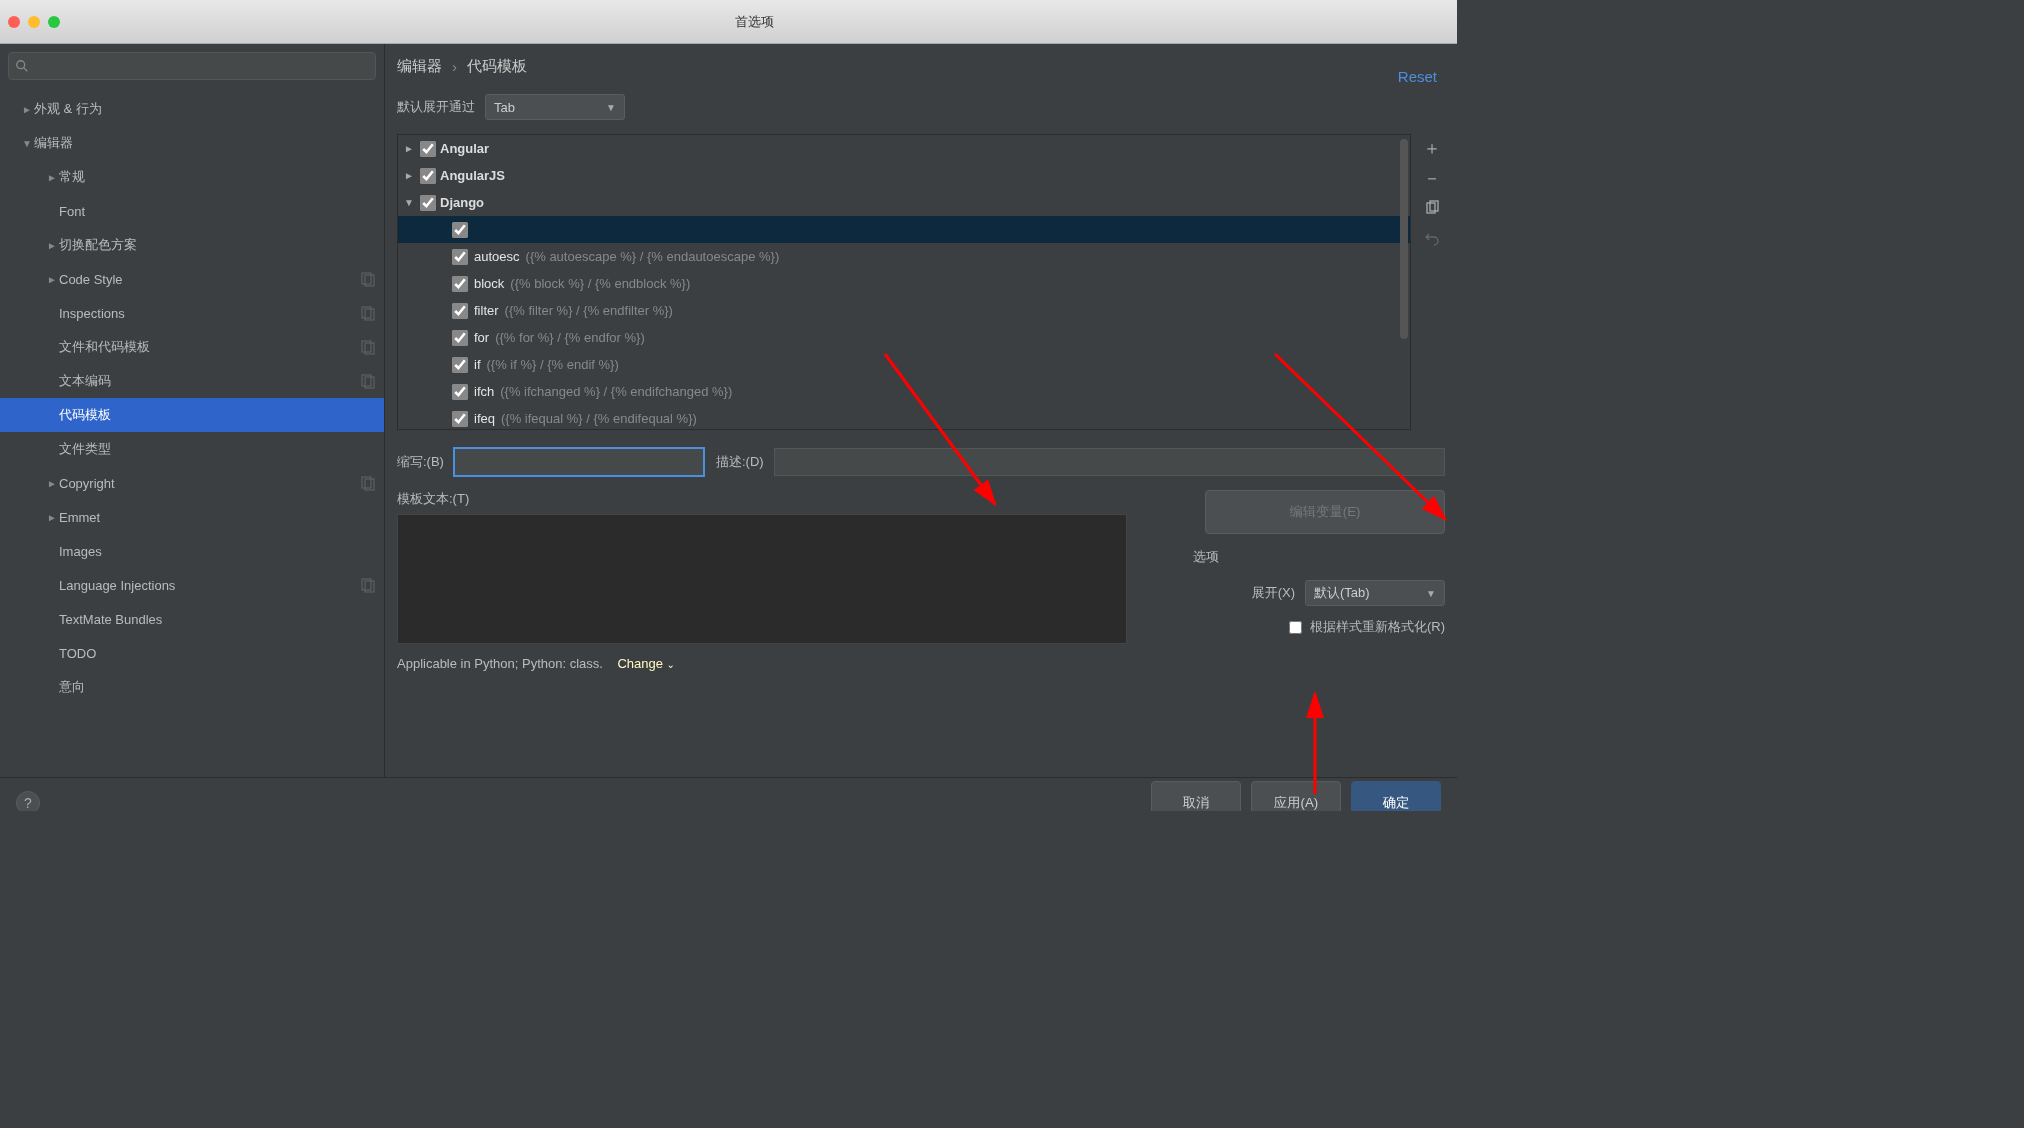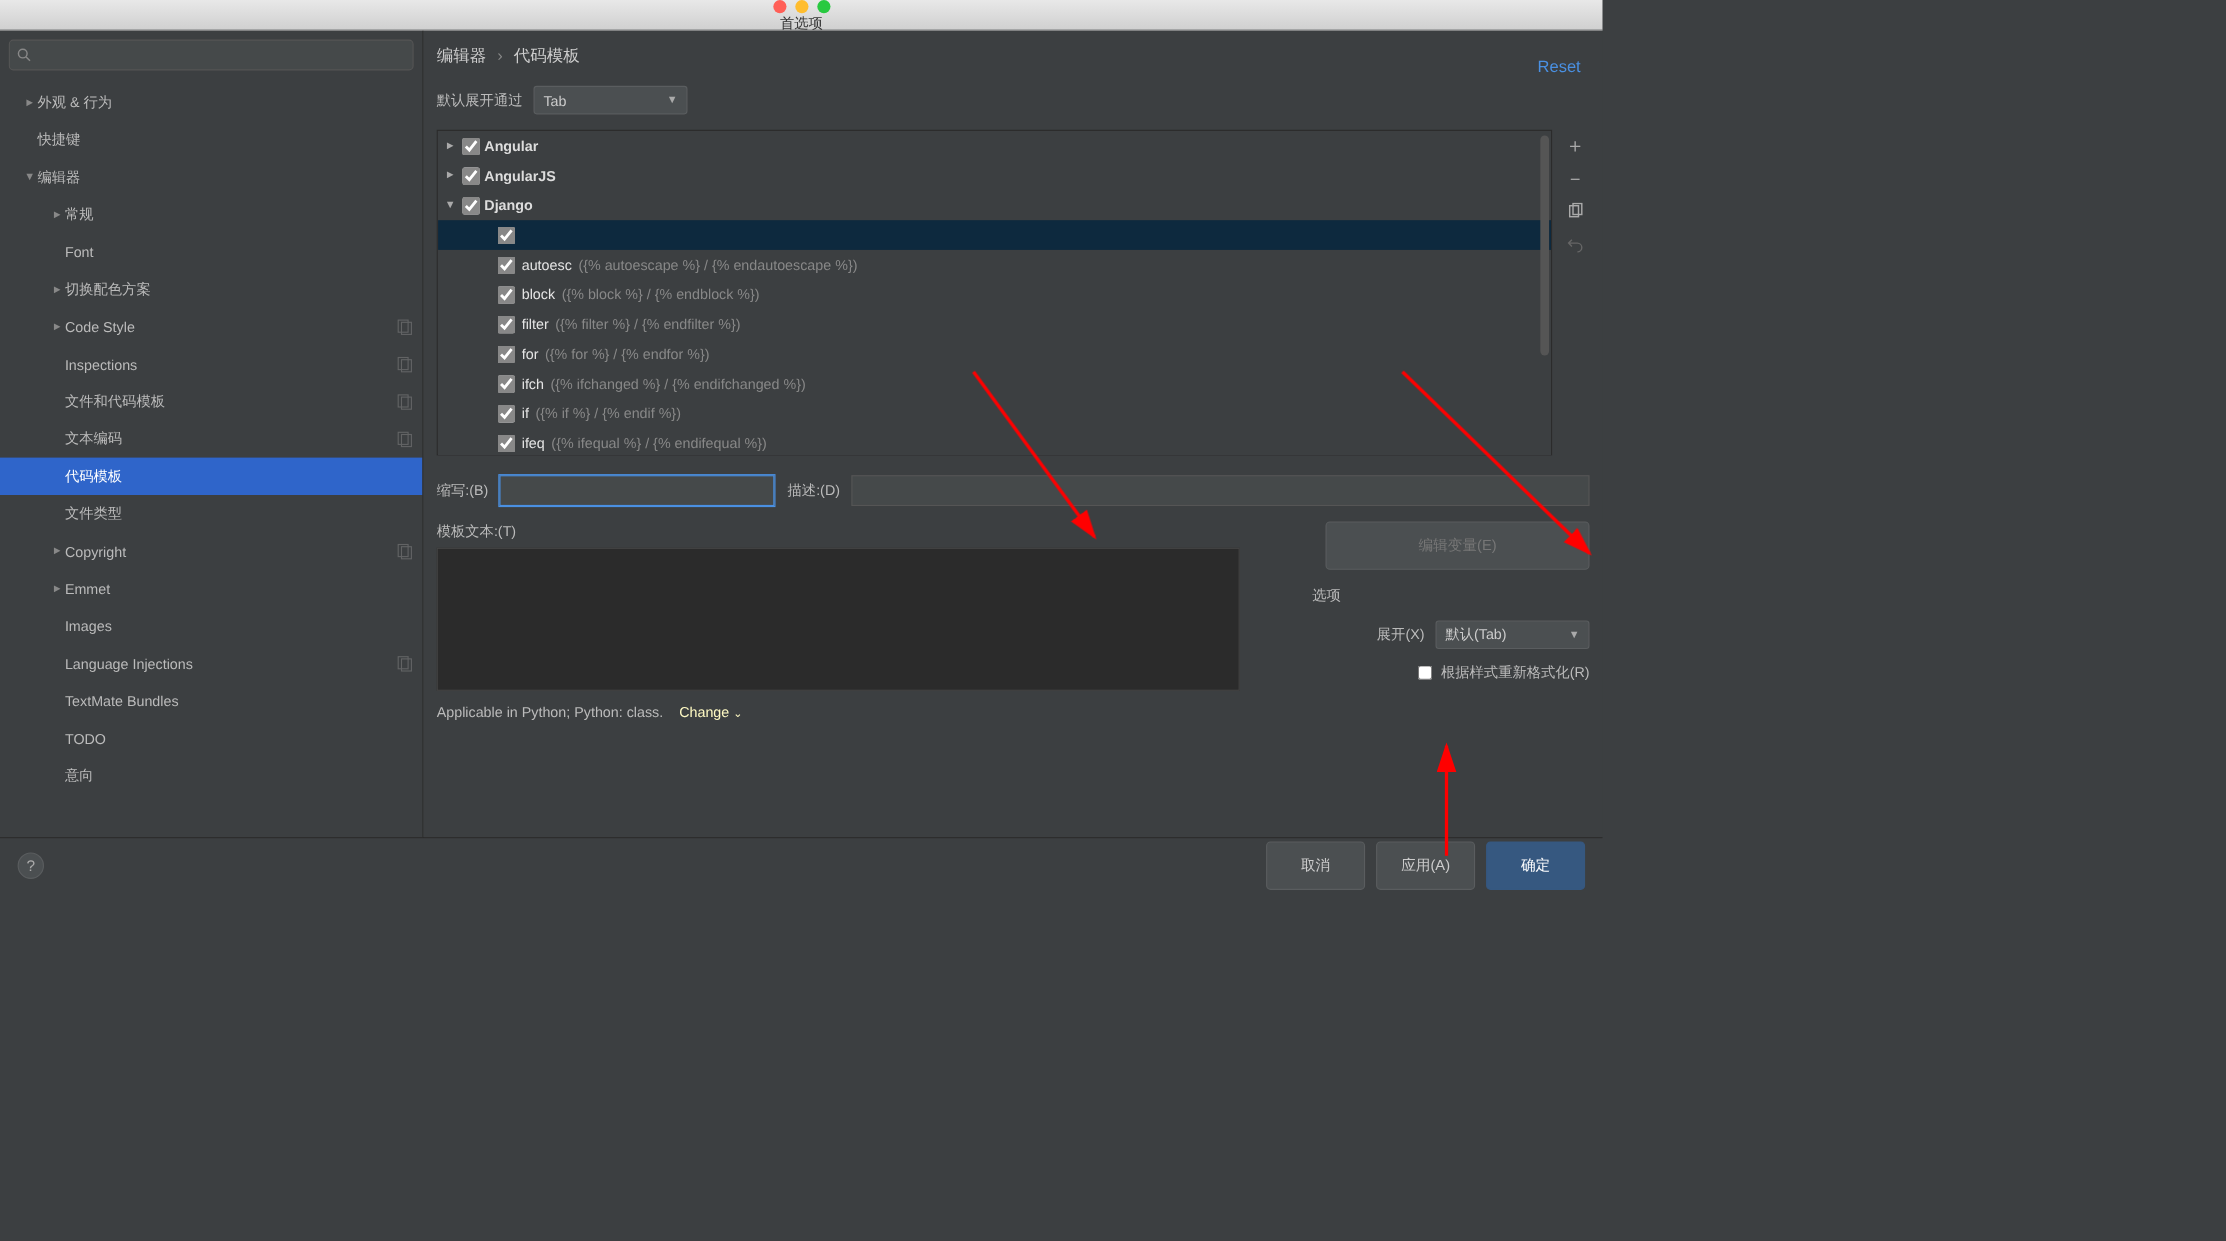--- a/index.html
+++ b/index.html
@@ -1,17 +1,17 @@
 <!DOCTYPE html>
 <html><head>
 <meta charset="utf-8">
 <style>
 * { box-sizing: border-box; margin: 0; padding: 0; }
 body { font-family: -apple-system, "Helvetica Neue", Arial, sans-serif; font-size: 13px; color: #bbb; background: #3c3f41; overflow: hidden; width: 1457px; height: 811px; }
-.titlebar { height: 28px; background: linear-gradient(#e8e8e8,#d0d0d0); display: flex; align-items: center; padding: 0 8px; border-bottom: 1px solid #aaa; flex-direction: column; }
+.titlebar { height: 44px; background: linear-gradient(#e8e8e8,#d0d0d0); display: flex; align-items: center; padding: 0 8px; border-bottom: 1px solid #aaa; }
 .traffic { display: flex; gap: 8px; }
 .tl { width: 12px; height: 12px; border-radius: 50%; }
 .tl.r { background: #ff5f57; } .tl.y { background: #ffbd2e; } .tl.g { background: #28c940; }
 .titlebar .title { flex: 1; text-align: center; color: #333; font-size: 13px; }
 .main { display: flex; height: calc(100% - 28px - 50px); }
 .sidebar { width: 385px; background: #3c3f41; border-right: 1px solid #2b2b2b; display: flex; flex-direction: column; }
 .search-row { padding: 8px; }
 .search-box { display: flex; align-items: center; background: #45494a; border: 1px solid #555; border-radius: 4px; height: 28px; padding: 0 6px; }
 .search-box svg { width: 14px; height: 14px; fill: #888; }
 .tree { flex: 1; overflow: auto; padding: 4px 0; }
@@ -83,24 +83,20 @@
             <line x1="10" y1="10" x2="14" y2="14" stroke="#888" stroke-width="1.5"></line>
           </svg>
       </div>
     </div>
     <div class="tree" id="tree">
         <div class="tree-item lvl1">
           <span class="arrow">►</span>
           <span class="label">外观 &amp; 行为</span>
         </div>
         <div class="tree-item lvl1">
-          <span class="arrow"></span>
-          <span class="label">快捷键</span>
-        </div>
-        <div class="tree-item lvl1">
           <span class="arrow">▼</span>
           <span class="label">编辑器</span>
         </div>
         <div class="tree-item lvl2">
           <span class="arrow">►</span>
           <span class="label">常规</span>
         </div>
         <div class="tree-item lvl2">
           <span class="arrow"></span>
           <span class="label">Font</span>
@@ -240,27 +236,27 @@
             <span class="abbr">filter</span>
             <span class="desc">({% filter %} / {% endfilter %})</span>
           </div>
           <div class="tmpl-row tlvl2">
             <input type="checkbox" checked="" style="">
             <span class="abbr">for</span>
             <span class="desc">({% for %} / {% endfor %})</span>
           </div>
           <div class="tmpl-row tlvl2">
             <input type="checkbox" checked="" style="">
+            <span class="abbr">if</span>
+            <span class="desc">({% if %} / {% endif %})</span>
+          </div>
+          <div class="tmpl-row tlvl2">
+            <input type="checkbox" checked="" style="">
             <span class="abbr">ifch</span>
             <span class="desc">({% ifchanged %} / {% endifchanged %})</span>
-          </div>
-          <div class="tmpl-row tlvl2">
-            <input type="checkbox" checked="" style="">
-            <span class="abbr">if</span>
-            <span class="desc">({% if %} / {% endif %})</span>
           </div>
           <div class="tmpl-row tlvl2">
             <input type="checkbox" checked="" style="">
             <span class="abbr">ifeq</span>
             <span class="desc">({% ifequal %} / {% endifequal %})</span>
           </div>
         </div>
       <div class="toolbar-col">
         <div class="tbtn">＋</div>
         <div class="tbtn">－</div>

